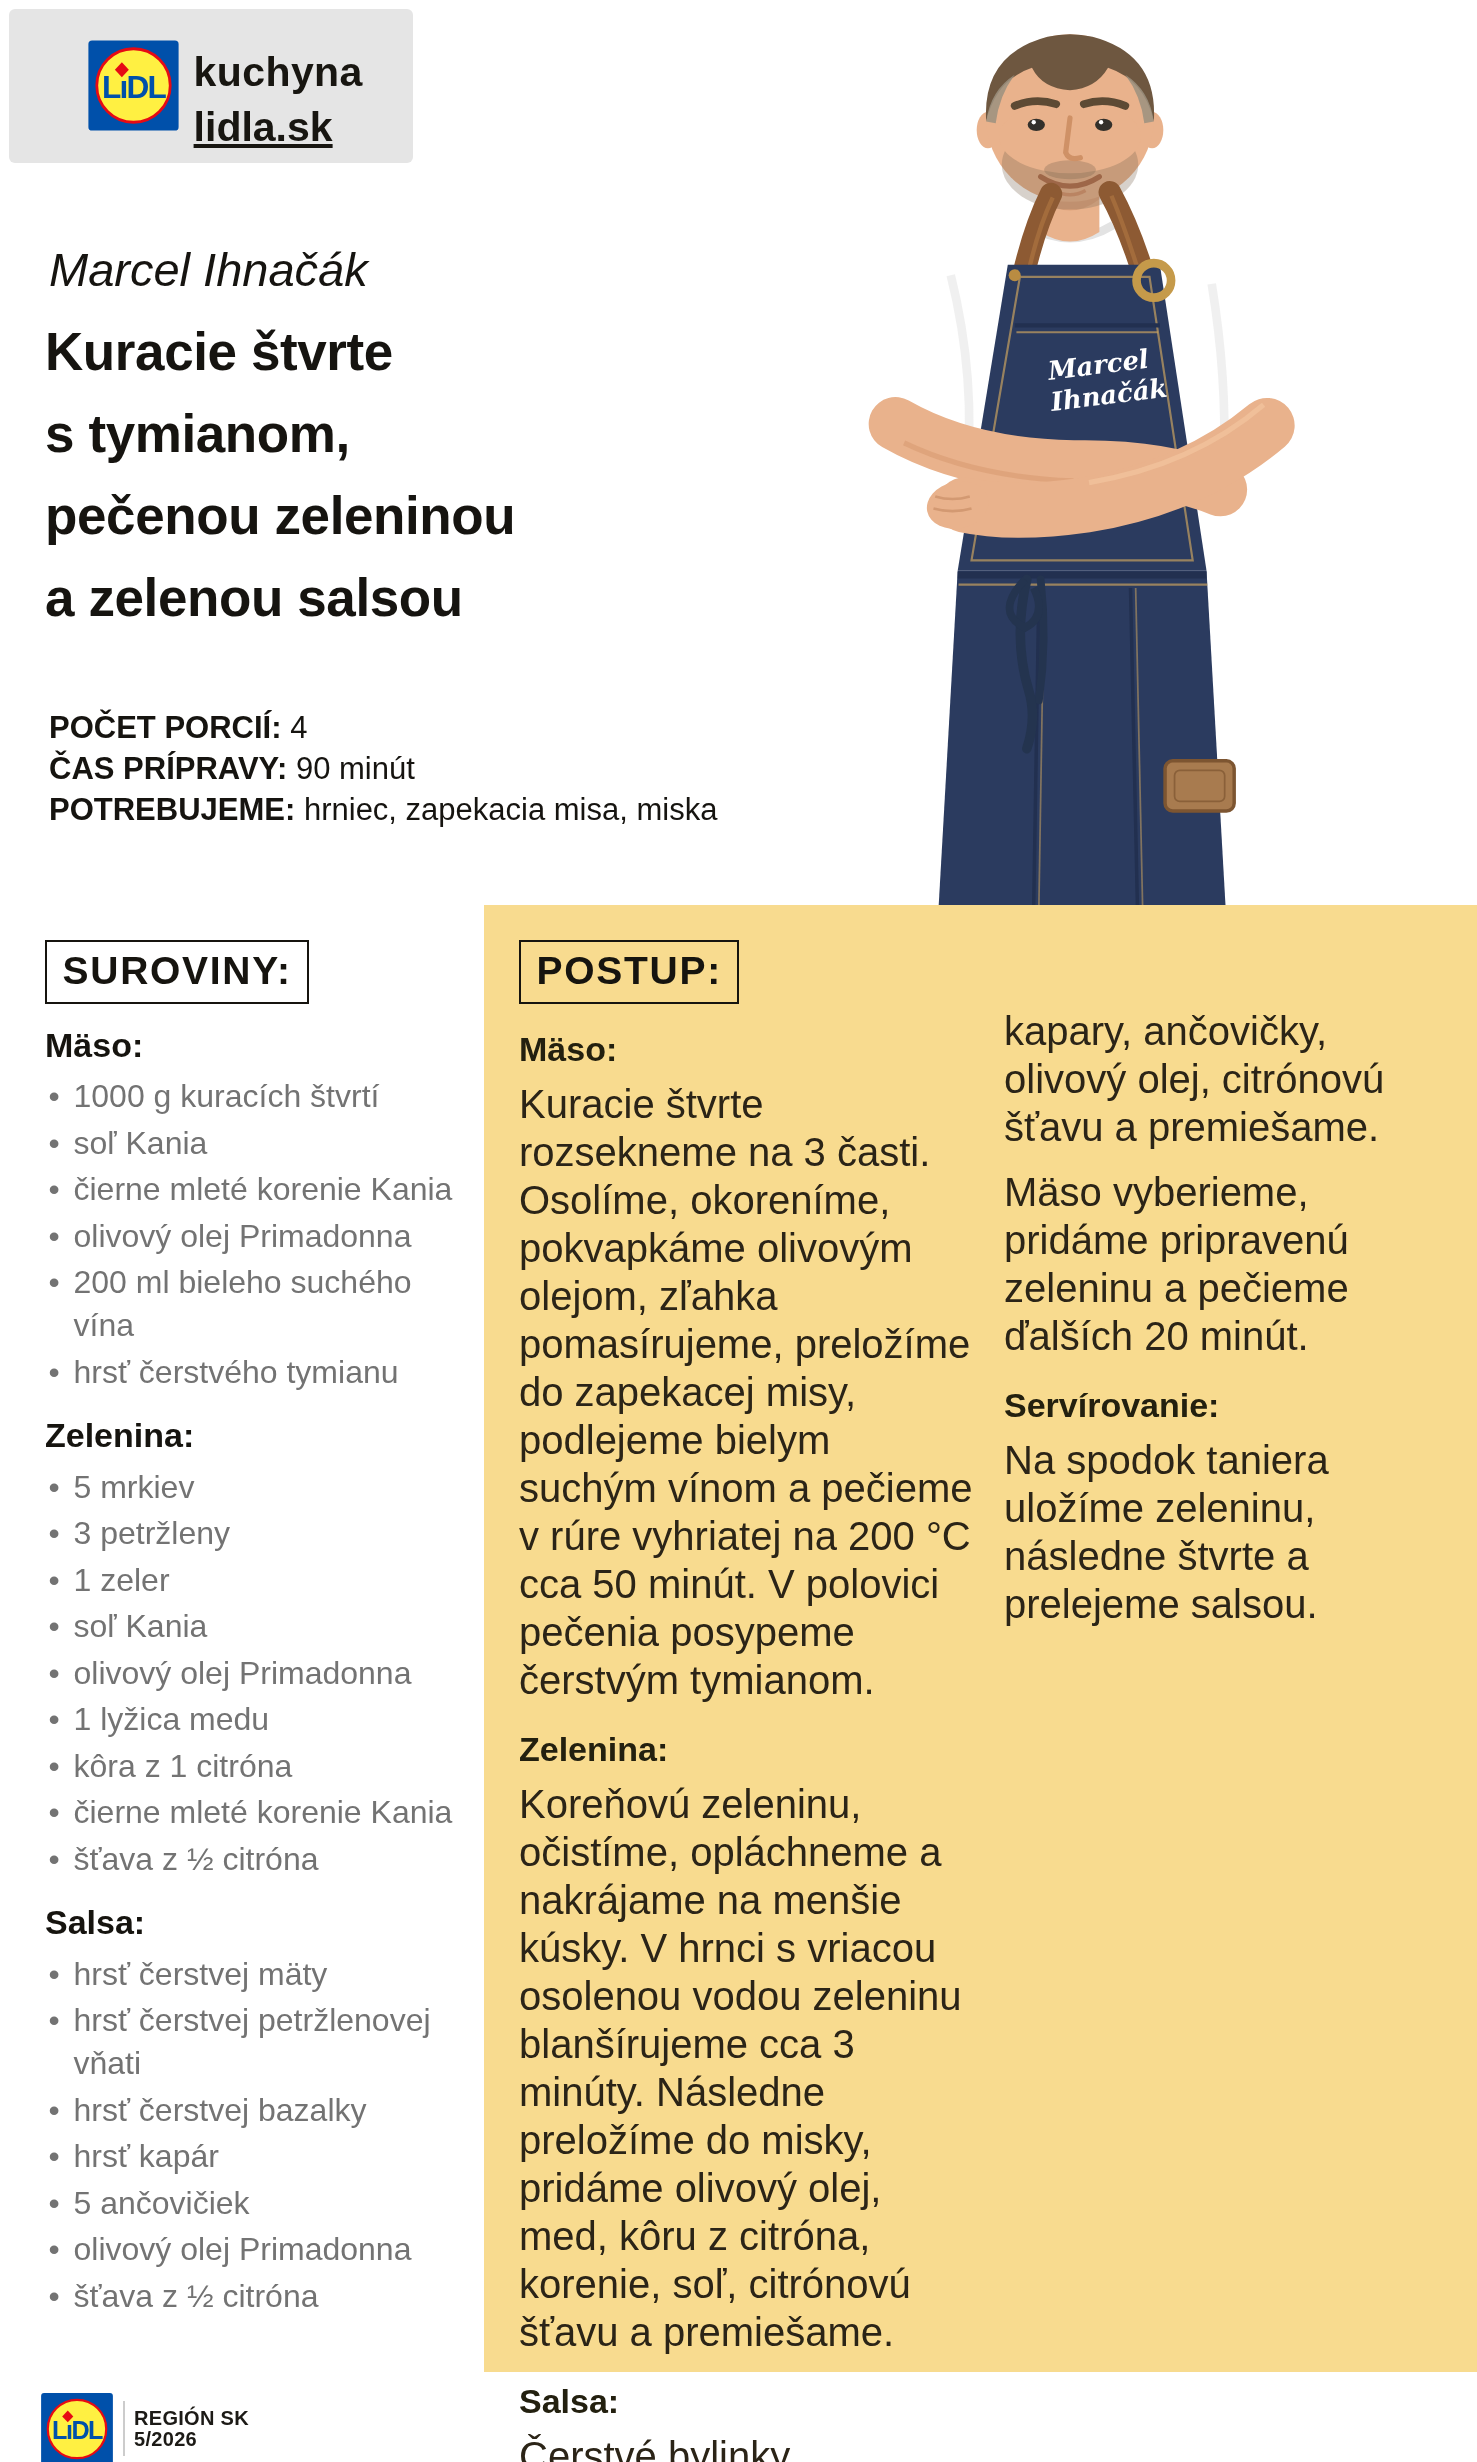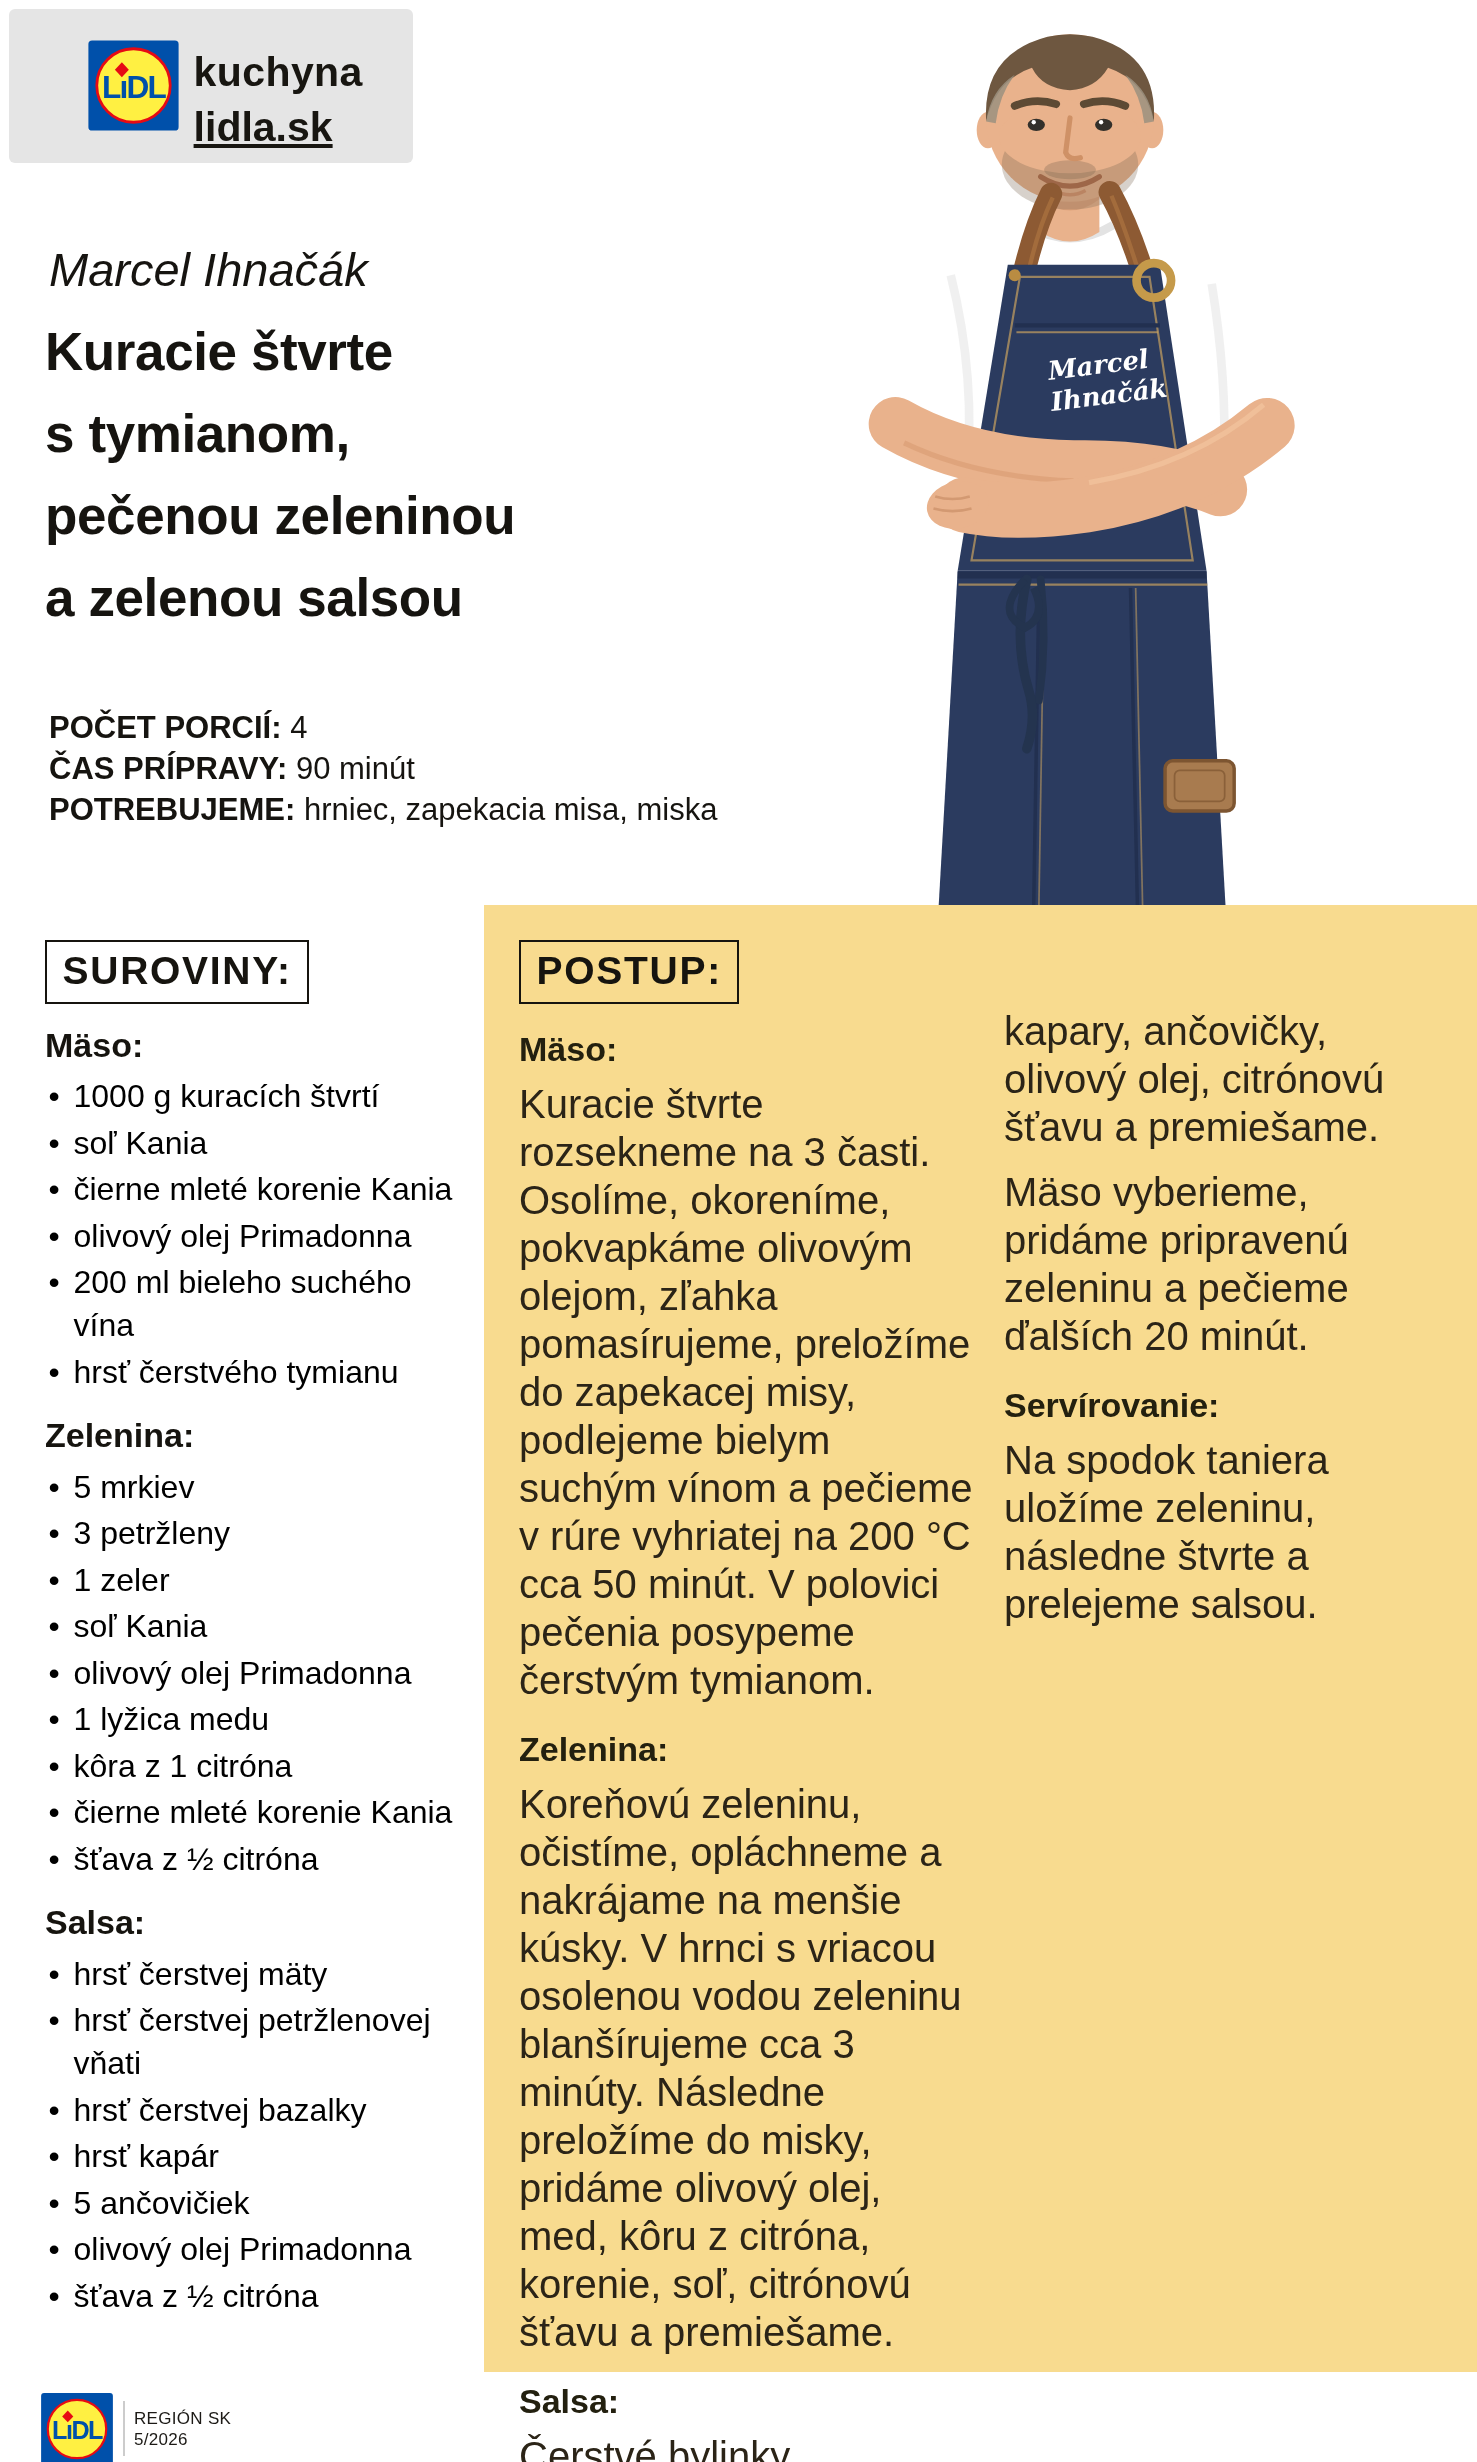--- a/index.html
+++ b/index.html
@@ -30,35 +30,35 @@
   .meta b{font-weight:700;}
 
   
   .yellowbox{position:absolute;left:484px;top:905px;width:994px;height:1467px;background:#F8DB8F;}
 
   .boxhead{display:inline-block;border:2.6px solid #16140f;padding:7px 15.6px 8.6px;
     font-size:39px;font-weight:700;letter-spacing:1.7px;color:#16140f;}
 
   .ingcol{position:absolute;left:45px;top:940px;width:430px;}
   .grp-title{font-size:34px;font-weight:700;margin:22.5px 0 10.4px;color:#16140f;}
-  ul.ing{list-style:none;margin:0;padding:0;font-size:32px;line-height:43px;color:#000000;}
+  ul.ing{list-style:none;margin:0;padding:0;font-size:32px;line-height:43px;color:#737373;}
   ul.ing li{position:relative;padding-left:28.5px;margin-bottom:3.5px;}
   ul.ing li::before{content:"\2022";position:absolute;left:3.5px;}
 
   .methcol{position:absolute;top:940px;color:#2b2417;}
   #method-col1{left:519px;width:458px;}
   #method-col2{left:1004px;top:1007px;width:443px;}
   .m-title{font-size:34px;line-height:38px;font-weight:700;margin:26px 0 12px;color:#23200f;}
   .m-p{font-size:40px;line-height:48px;margin:0;}
   .m-p + .m-p{margin-top:17.3px;}
 
   
   .footer-logo{position:absolute;left:40px;top:2392px;width:74px;height:74px;}
   .footer-line{position:absolute;left:123px;top:2401px;width:1.7px;height:55px;background:#cccccc;}
-  .footer-text{position:absolute;left:134px;top:2408px;font-size:17px;font-weight:400;
+  .footer-text{position:absolute;left:134px;top:2408px;font-size:20px;font-weight:700;
     line-height:21px;letter-spacing:0.3px;color:#1c1a16;}
   .footer-text span{display:block;}
 
   .chef{position:absolute;left:821px;top:15.6px;width:657px;height:890px;}
   .hidden-defs{position:absolute;width:0;height:0;overflow:hidden;}
 </style>
 </head>
 <body>
 
 <svg class="hidden-defs" aria-hidden="true">

